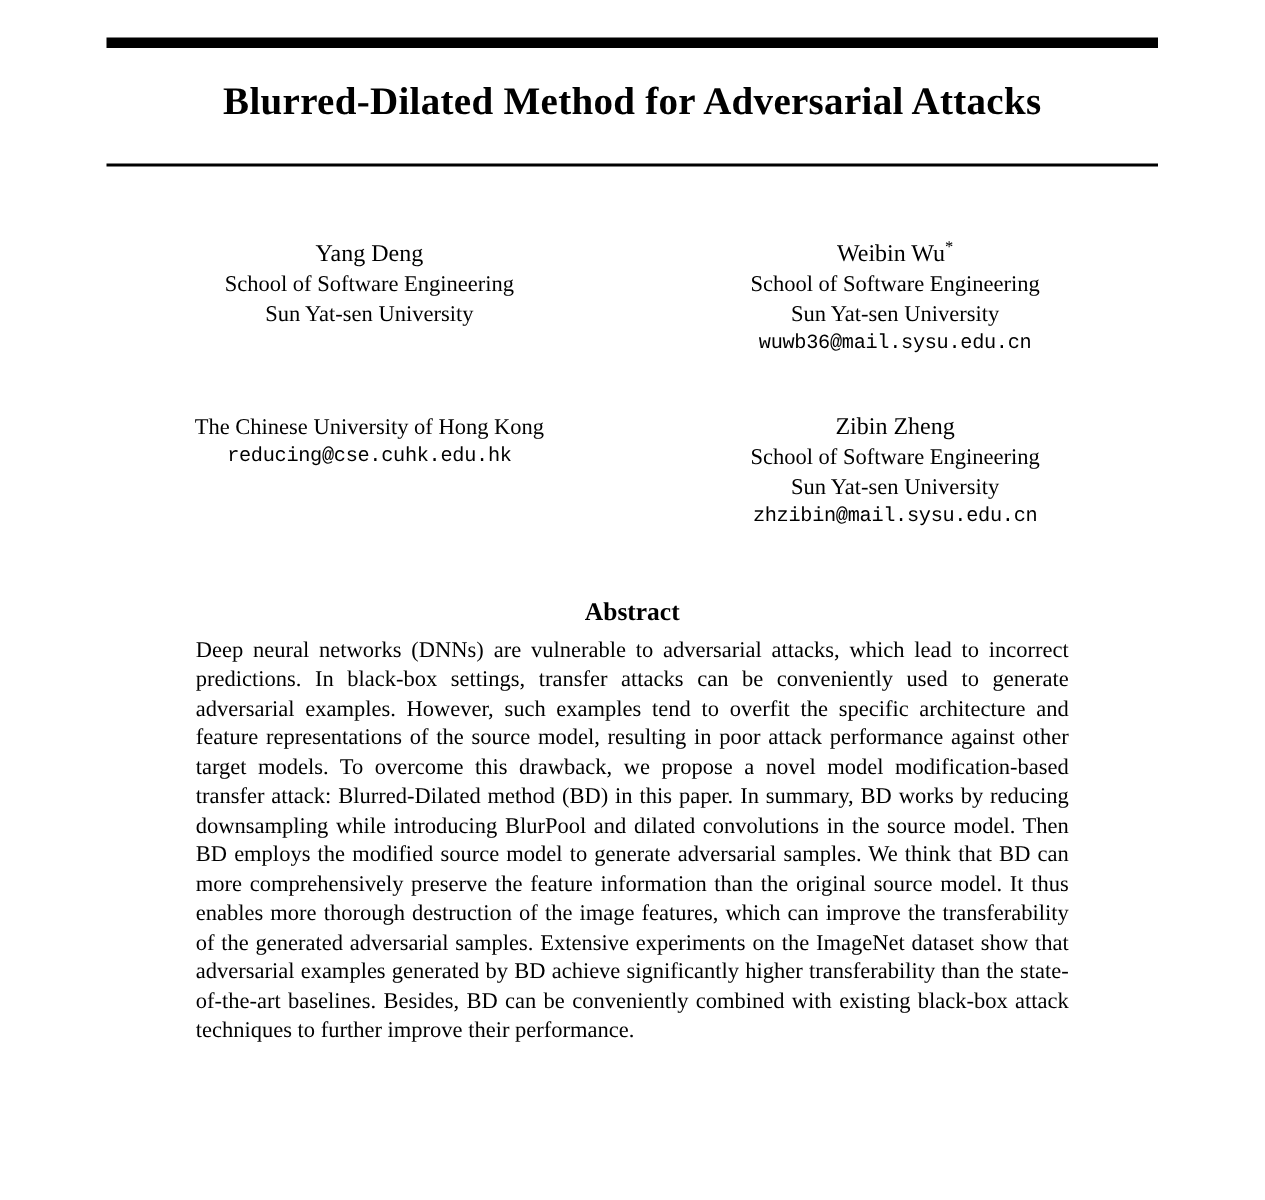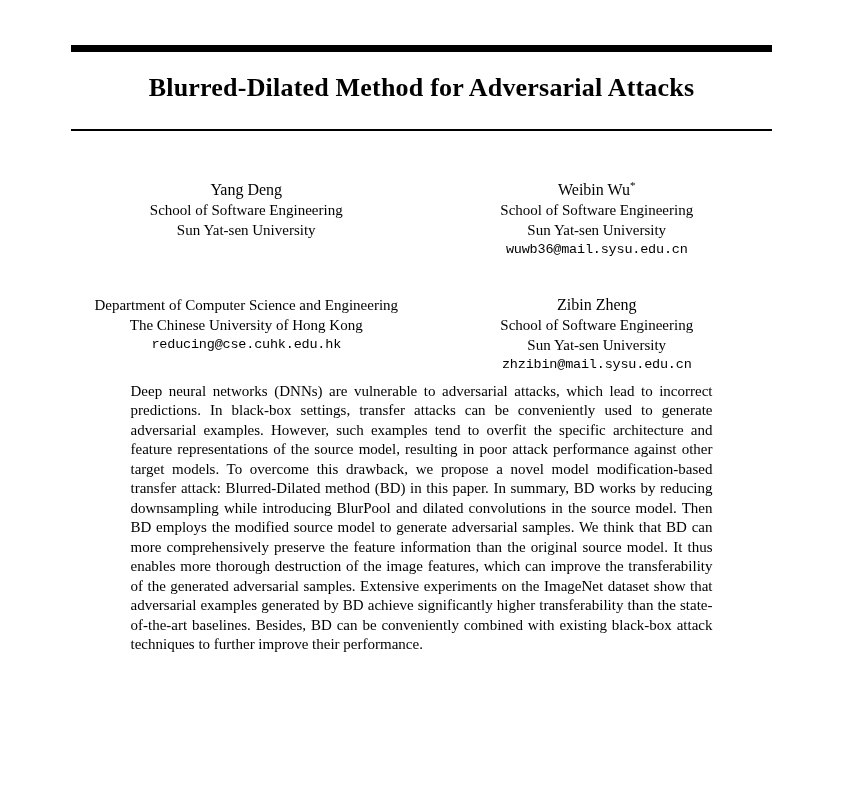--- a/index.html
+++ b/index.html
@@ -10,21 +10,21 @@
   body {
     width: 843px;
     height: 800px;
     font-family: "Liberation Serif", serif;
     color: #000000;
     overflow: hidden;
   }
   .page {
     width: 701px;
     margin: 0 auto;
-    padding-top: 45px;
+    padding-top: 25px;
   }
   .rule-thick {
     height: 7px;
     background: #000000;
   }
   .rule-thin {
     height: 2px;
     background: #000000;
     margin-top: 24px;
   }
@@ -105,32 +105,32 @@
         <div class="author-affil">School of Software Engineering</div>
         <div class="author-affil">Sun Yat-sen University</div>
         <div class="author-email">wuwb36@mail.sysu.edu.cn</div>
       </div>
 
     </div>
 
     <div class="author-row">
 
       <div class="author">
-        <div class="author-affil">Department of Computer Science and Engineering</div>
         <div class="author-affil">The Chinese University of Hong Kong</div>
         <div class="author-email">reducing@cse.cuhk.edu.hk</div>
       </div>
 
       <div class="author">
         <div class="author-name"><span>Zibin Zheng</span><sup></sup></div>
         <div class="author-affil">School of Software Engineering</div>
         <div class="author-affil">Sun Yat-sen University</div>
         <div class="author-email">zhzibin@mail.sysu.edu.cn</div>
       </div>
 
     </div>
 
   </div>
 
+  <h2 class="abstract-heading">Abstract</h2>
 
   <p class="abstract-text">Deep neural networks (DNNs) are vulnerable to adversarial attacks, which lead to incorrect predictions. In black-box settings, transfer attacks can be conveniently used to generate adversarial examples. However, such examples tend to overfit the specific architecture and feature representations of the source model, resulting in poor attack performance against other target models. To overcome this drawback, we propose a novel model modification-based transfer attack: Blurred-Dilated method (BD) in this paper. In summary, BD works by reducing downsampling while introducing BlurPool and dilated convolutions in the source model. Then BD employs the modified source model to generate adversarial samples. We think that BD can more comprehensively preserve the feature information than the original source model. It thus enables more thorough destruction of the image features, which can improve the transferability of the generated adversarial samples. Extensive experiments on the ImageNet dataset show that adversarial examples generated by BD achieve significantly higher transferability than the state-of-the-art baselines. Besides, BD can be conveniently combined with existing black-box attack techniques to further improve their performance.</p>
 
 </div>
 
 </body></html>

